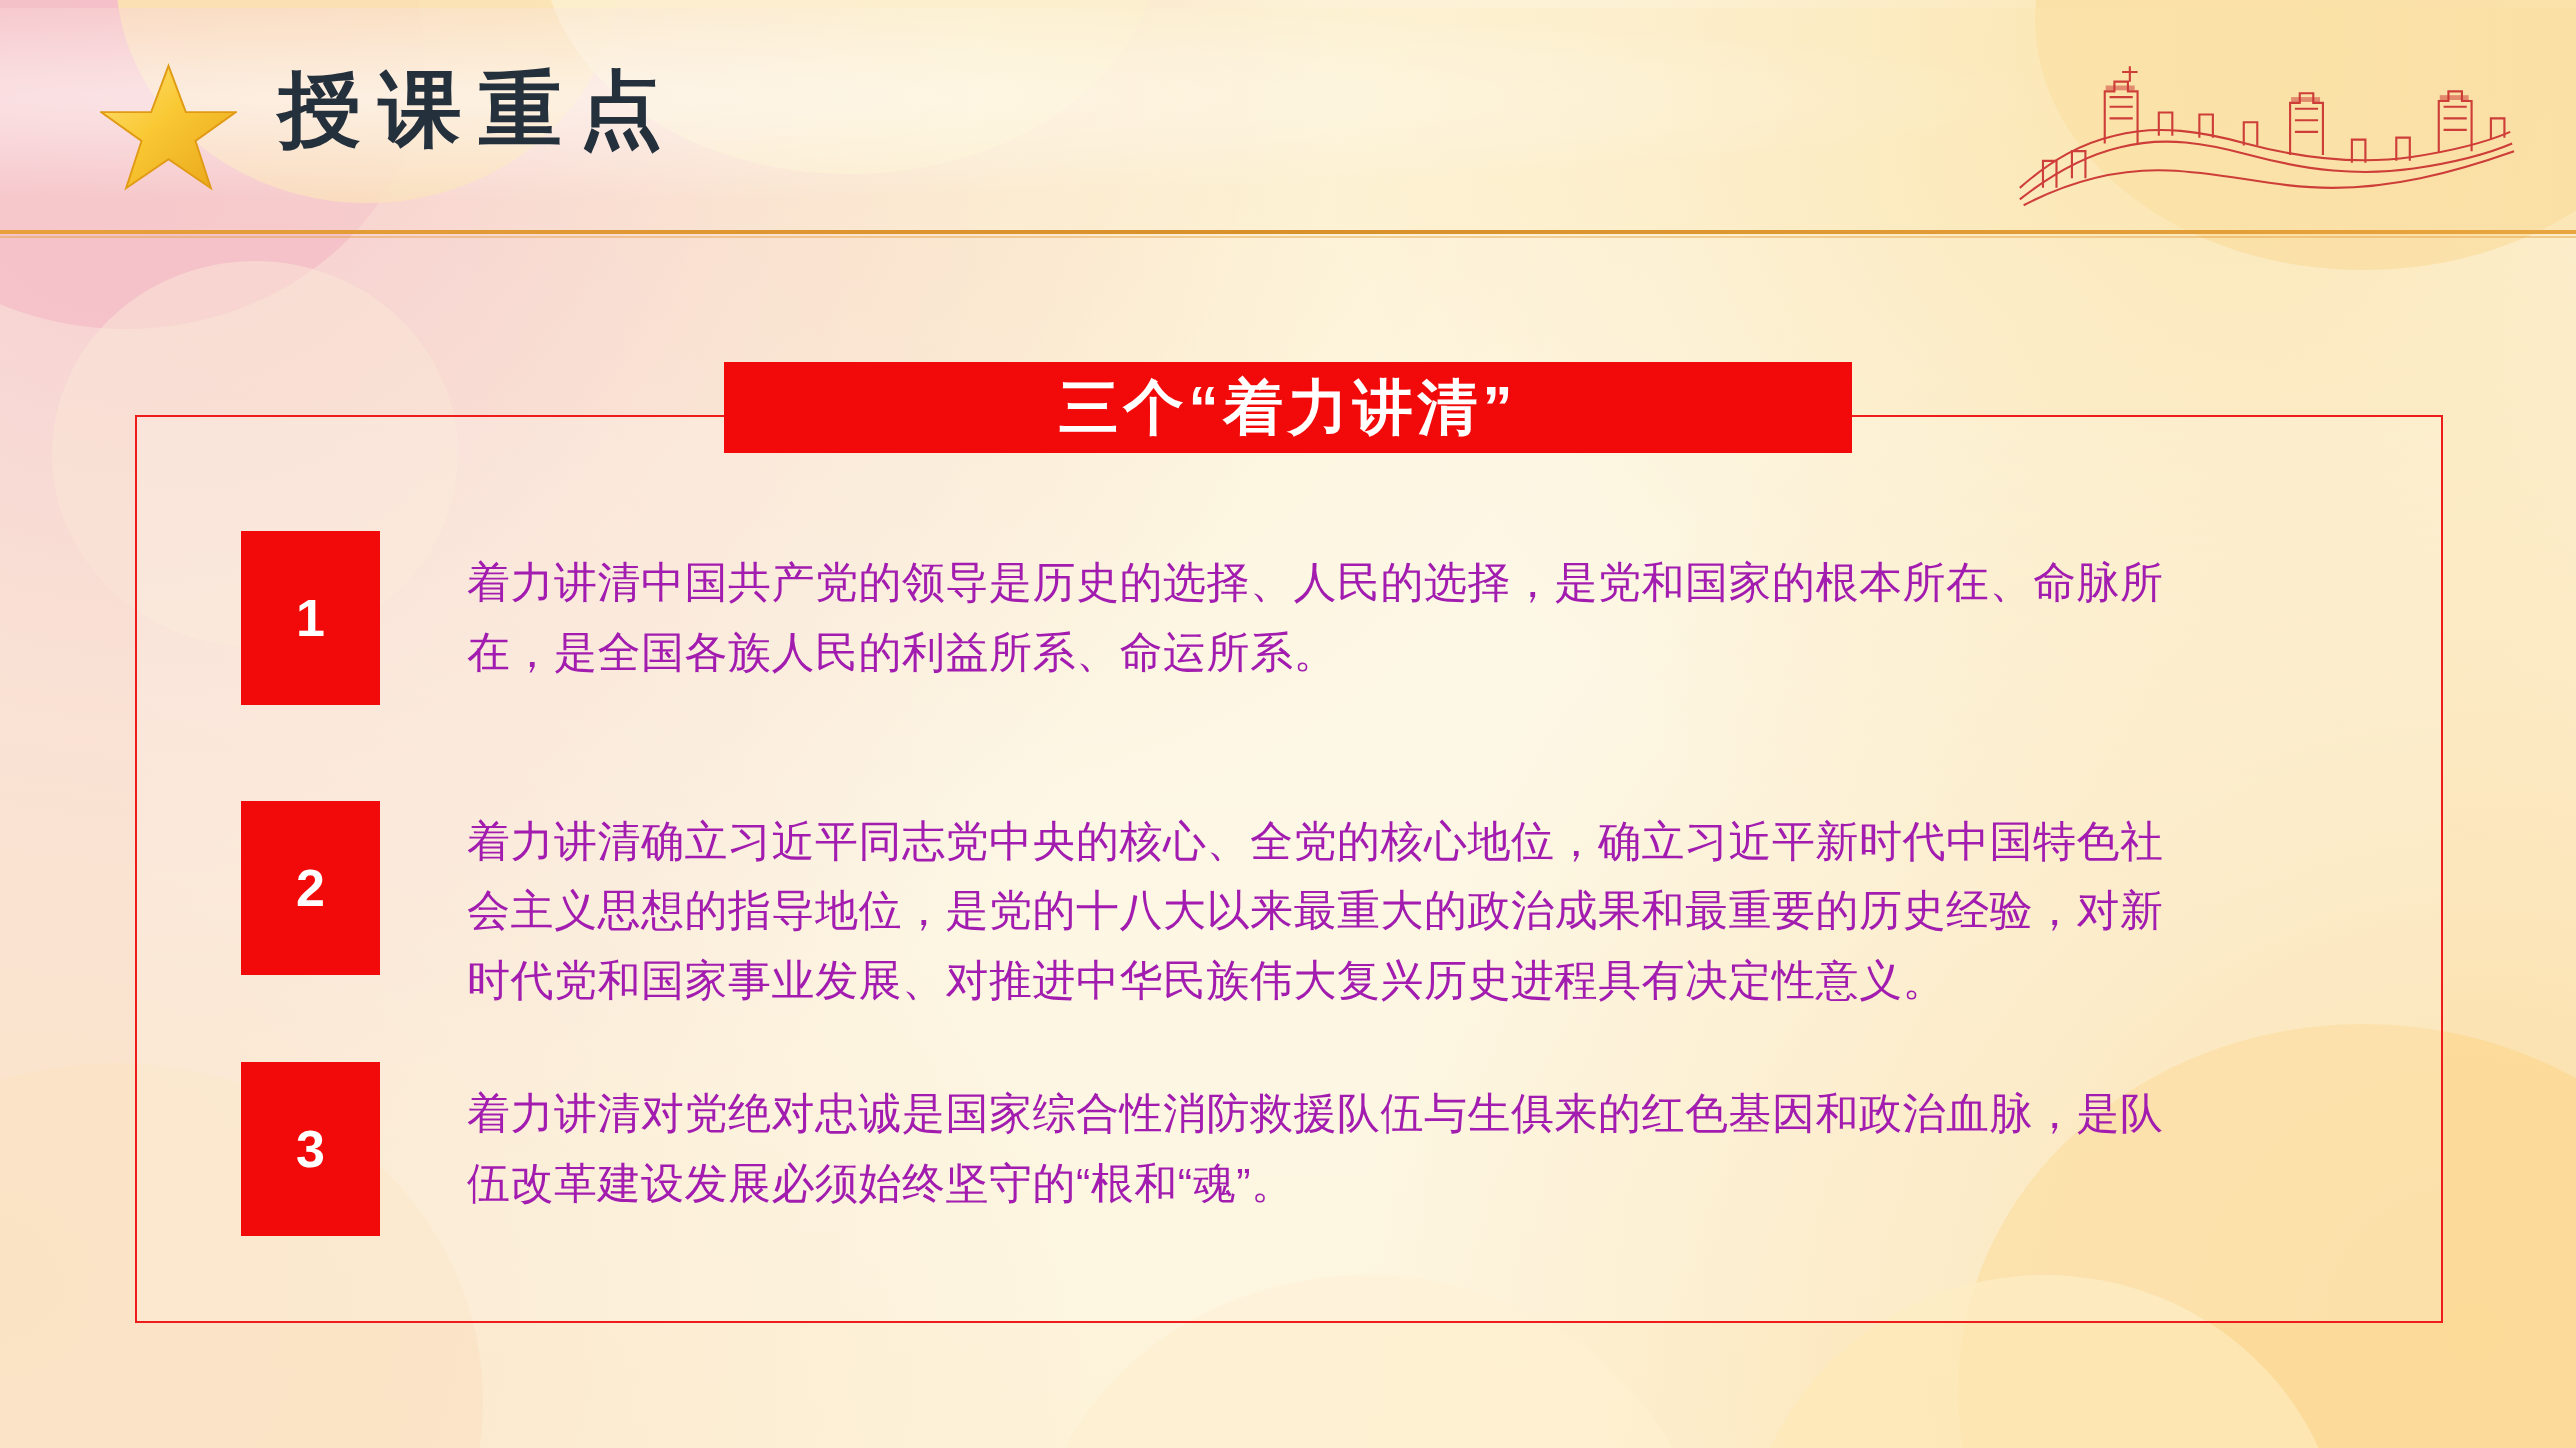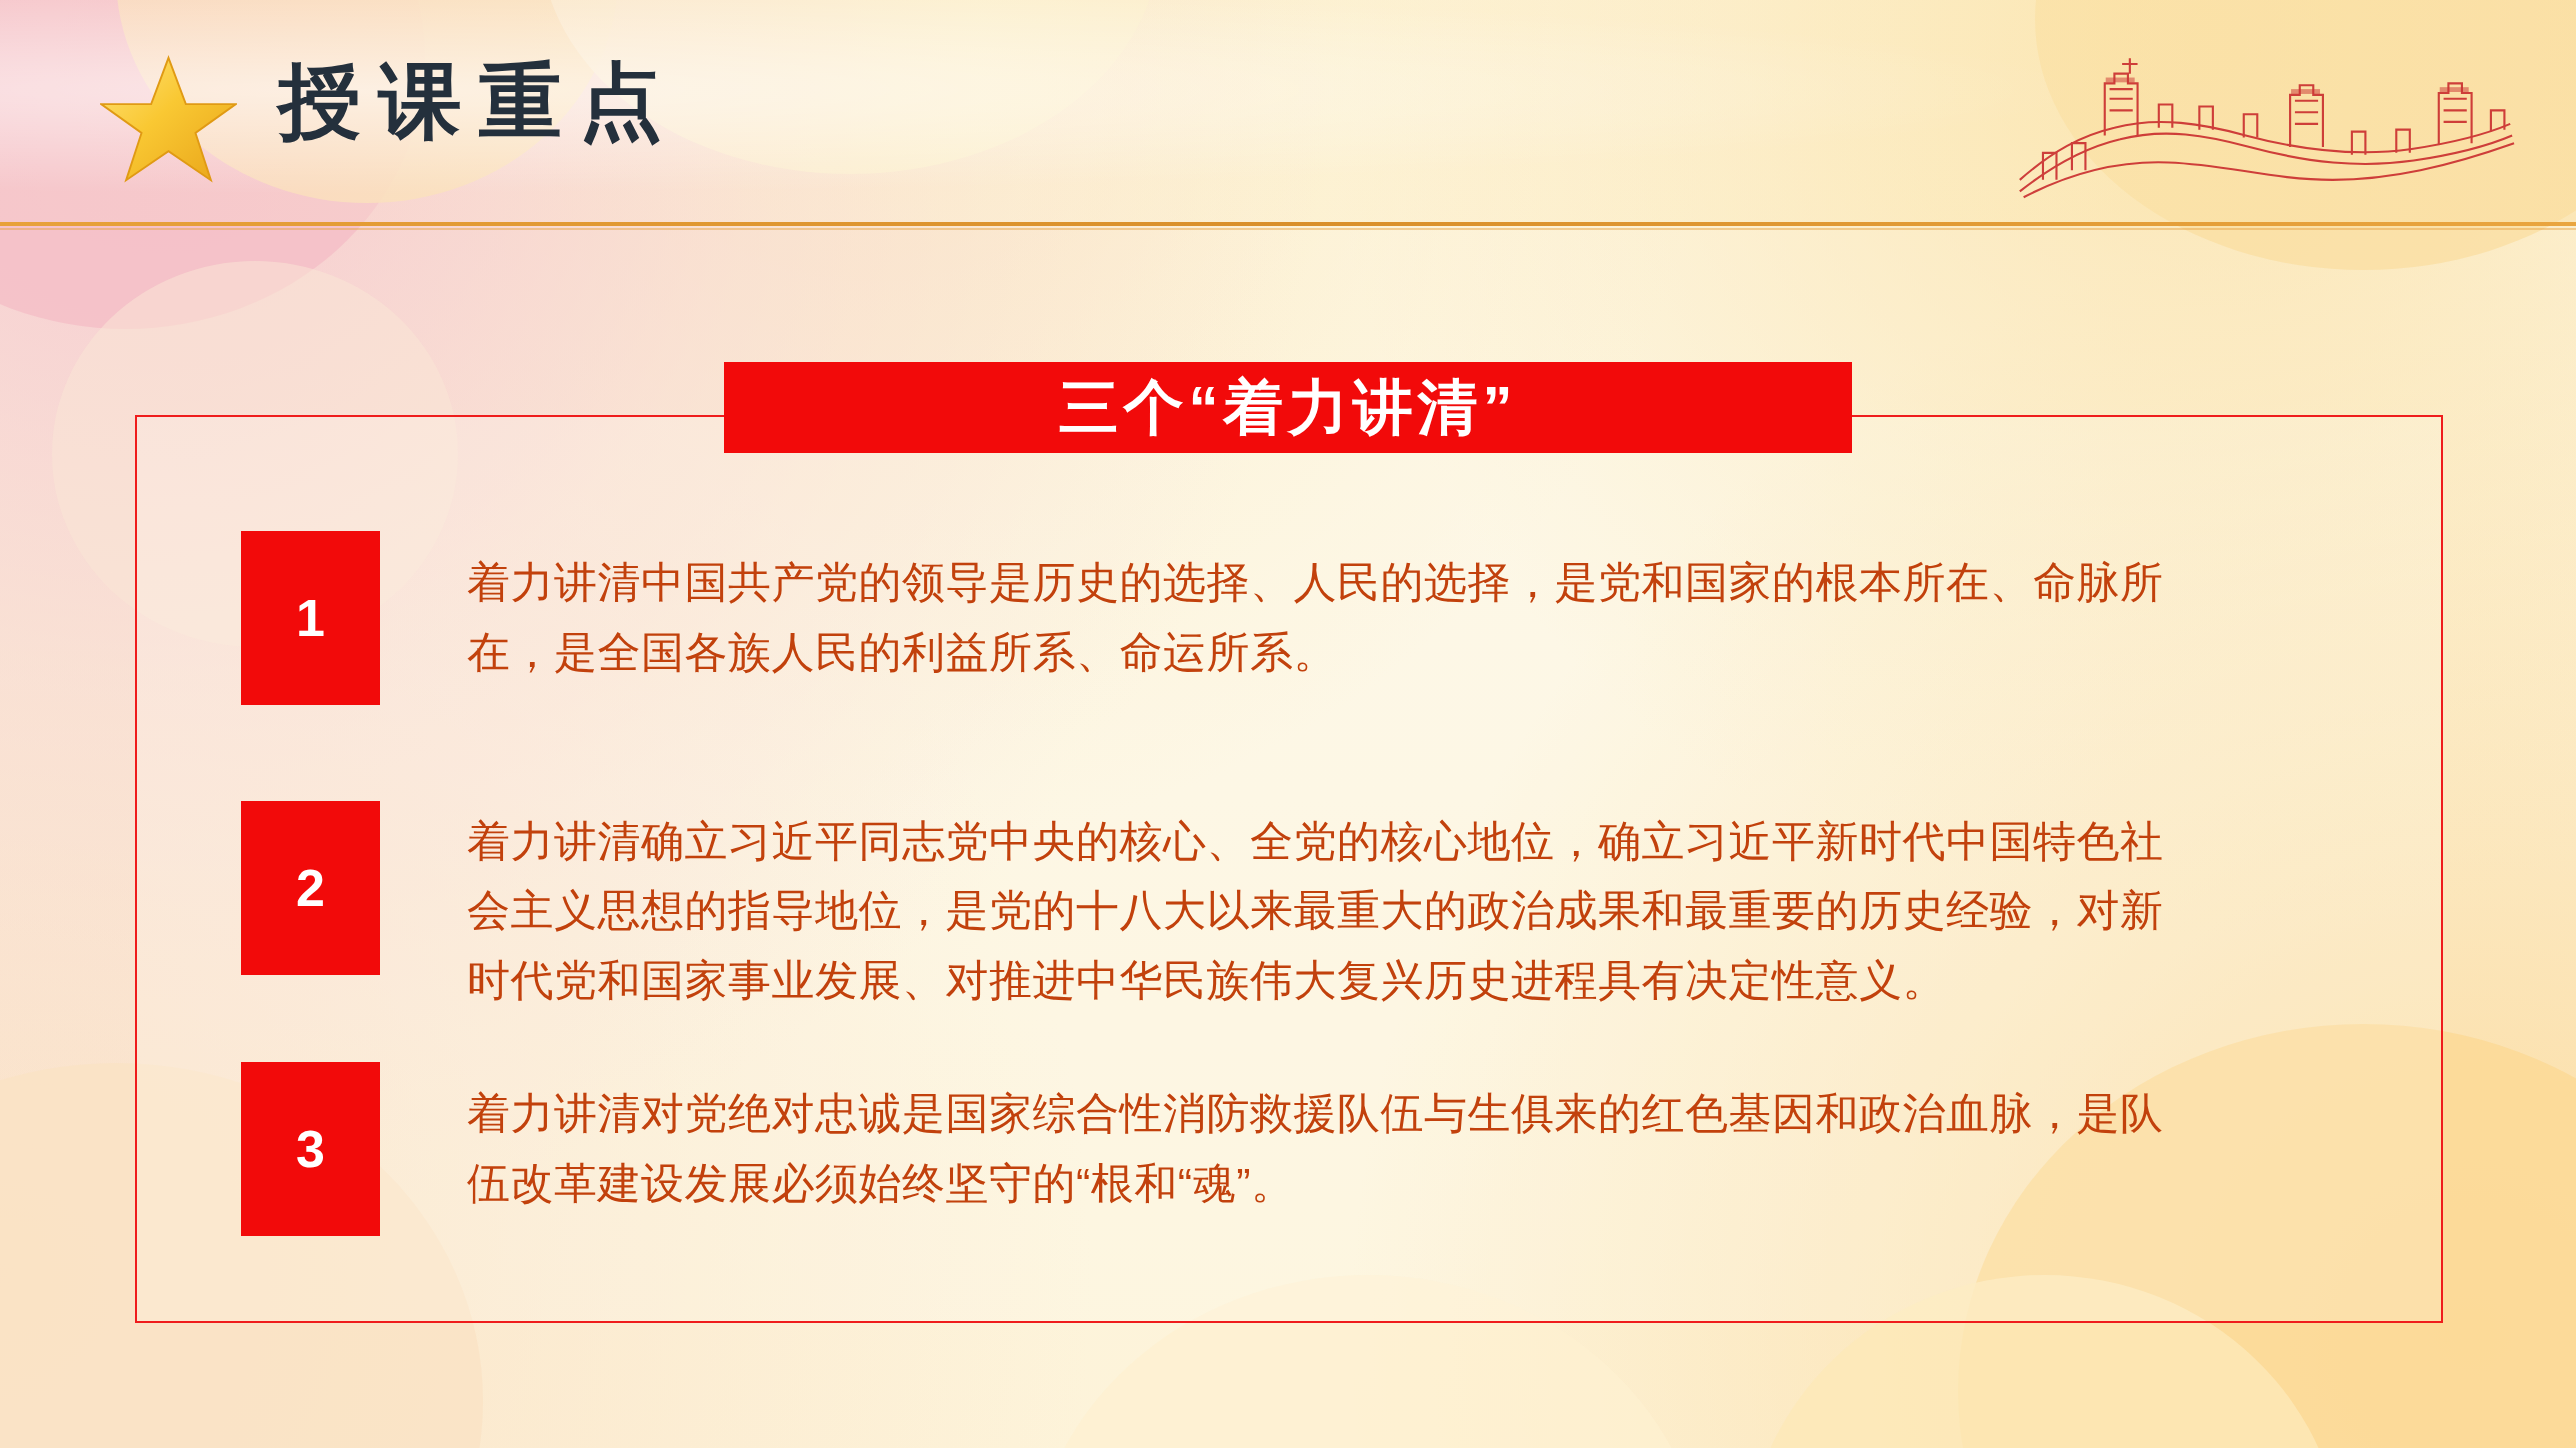--- a/index.html
+++ b/index.html
@@ -44,21 +44,21 @@
   .blob.b4 { right: -116px; top: -232px; width: 657px; height: 502px; background: rgba(250,222,163,0.8); }
   .blob.b5 { left: -251px; bottom: -290px; width: 734px; height: 676px; background: rgba(250,226,196,0.8); }
   .blob.b6 { right: -193px; bottom: -309px; width: 811px; height: 734px; background: rgba(251,217,150,0.85); }
   .blob.b7 { right: 232px; bottom: -406px; width: 599px; height: 580px; background: rgba(252,232,184,0.8); }
   .blob.b8 { left: 40%; bottom: -444px; width: 676px; height: 618px; background: rgba(253,240,208,0.75); }
   .blob.b9 { left: 2%; top: 18%; width: 406px; height: 386px; background: rgba(249,229,214,0.55); }
 
   
   .header {
     position: absolute;
-    left: 0; top: 0;
+    left: 0; top: 8px;
     width: 2576px;
     height: 224px;
   }
   .header-wash {
     position: absolute;
     inset: 0;
     background:
       radial-gradient(ellipse at 14% 40%, rgba(255,255,255,0.55) 0%, rgba(255,255,255,0) 55%),
       linear-gradient(90deg, rgba(247,205,205,0.45) 0%, rgba(253,243,214,0.35) 38%, rgba(252,231,176,0.35) 78%, rgba(250,222,160,0.45) 100%);
   }
@@ -173,21 +173,21 @@
     flex: none;
   }
   .num-1 { height: 174px; }
   .num-2 { height: 174px; }
   .num-3 { height: 174px; }
 
   .item-text {
     margin-left: 87px;
     font-size: 43px;
     line-height: 1.62;
-    color: #c2410c;
+    color: #a21caf;
     letter-spacing: 0.5px;
     max-width: 1739px;
   }
   .item-1 .item-text { padding-top: 17.4px; }
   .item-2 .item-text { padding-top: 5.8px; }
   .item-3 .item-text { padding-top: 17.4px; }
 </style>
 </head>
 <body>
 

